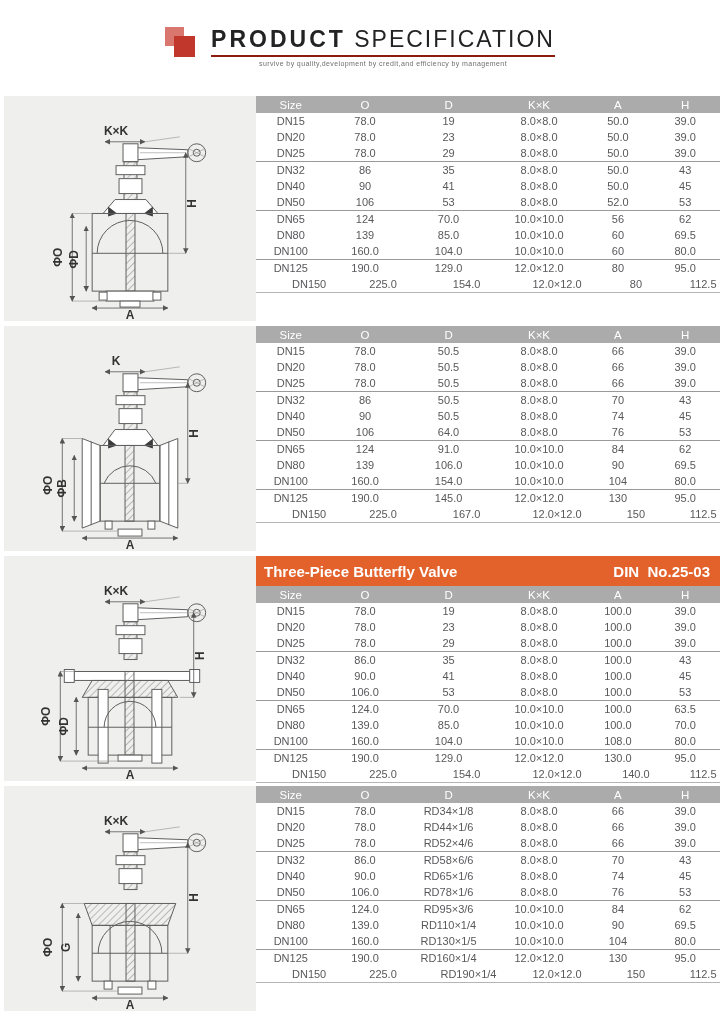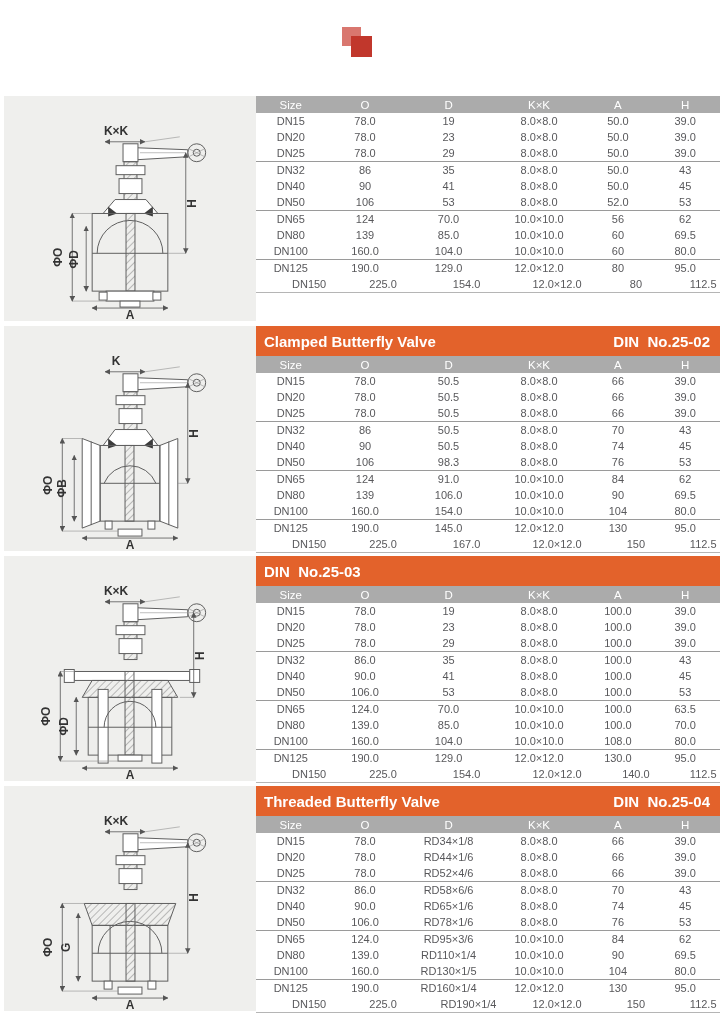--- a/index.html
+++ b/index.html
@@ -53,20 +53,28 @@
       <path d="M0,0 L10,5 L0,10 z" fill="#555"></path>
     </marker>
   </defs>
 </svg>
 
 <div class="page-header">
   <div class="brand">
     <div class="logo">
       <div class="sq-back"></div>
       <div class="sq-front"></div>
+    </div>
+    <div class="brand-text">
+      <div class="brand-title">
+        <span class="bold">PRODUCT</span>
+        <span>SPECIFICATION</span>
+      </div>
+      <div class="brand-rule"></div>
+      <div class="tagline">survive by quality,development by credit,and efficiency by management</div>
     </div>
   </div>
 </div>
 
 <div class="sections">
 
   <div class="spec-section">
     <div class="diagram-panel">
       <svg width="252" height="225" viewBox="0 0 252 226">
         <g>
@@ -273,24 +281,20 @@
           <line class="thin" x1="136" y1="57" x2="184" y2="57"></line>
           <line class="thin" x1="174" y1="158" x2="184" y2="158"></line>
           <line class="dim" x1="184" y1="57" x2="184" y2="158" marker-start="url(#arr)" marker-end="url(#arr)"></line>
           <text class="lbl" transform="rotate(-90 194 108)" x="194" y="108" text-anchor="middle">H</text>
           <line class="dim" x1="78" y1="213" x2="174" y2="213" marker-start="url(#arr)" marker-end="url(#arr)"></line>
           <text class="lbl" x="126" y="224" text-anchor="middle">A</text>
         </g>
       </svg>
     </div>
     <div class="table-panel">
-      <div class="title-bar">
-        <span>Clamped Butterfly Valve</span>
-        <span class="din">DIN  No.25-02</span>
-      </div>
       <table class="spec-table">
         <colgroup>
             <col style="width:15%">
             <col style="width:17%">
             <col style="width:19%">
             <col style="width:20%">
             <col style="width:14%">
             <col style="width:15%">
           </colgroup>
         <thead>
@@ -340,21 +344,21 @@
               <td>DN40</td>
               <td>90</td>
               <td>50.5</td>
               <td>8.0×8.0</td>
               <td>74</td>
               <td>45</td>
             </tr>
             <tr class="group-end">
               <td>DN50</td>
               <td>106</td>
-              <td>98.3</td>
+              <td>64.0</td>
               <td>8.0×8.0</td>
               <td>76</td>
               <td>53</td>
             </tr>
             <tr>
               <td>DN65</td>
               <td>124</td>
               <td>91.0</td>
               <td>10.0×10.0</td>
               <td>84</td>
@@ -440,20 +444,21 @@
           <line class="thin" x1="176" y1="142" x2="190" y2="142"></line>
           <line class="dim" x1="190" y1="57" x2="190" y2="142" marker-start="url(#arr)" marker-end="url(#arr)"></line>
           <text class="lbl" transform="rotate(-90 200 100)" x="200" y="100" text-anchor="middle">H</text>
           <line class="dim" x1="78" y1="213" x2="174" y2="213" marker-start="url(#arr)" marker-end="url(#arr)"></line>
           <text class="lbl" x="126" y="224" text-anchor="middle">A</text>
         </g>
       </svg>
     </div>
     <div class="table-panel">
       <div class="title-bar">
+        <span>Three-Piece Butterfly Valve</span>
         <span class="din">DIN  No.25-03</span>
       </div>
       <table class="spec-table">
         <colgroup>
             <col style="width:15%">
             <col style="width:17%">
             <col style="width:19%">
             <col style="width:20%">
             <col style="width:14%">
             <col style="width:15%">
@@ -603,24 +608,20 @@
           <line class="thin" x1="136" y1="57" x2="184" y2="57"></line>
           <line class="thin" x1="164" y1="168" x2="184" y2="168"></line>
           <line class="dim" x1="184" y1="57" x2="184" y2="168" marker-start="url(#arr)" marker-end="url(#arr)"></line>
           <text class="lbl" transform="rotate(-90 194 112)" x="194" y="112" text-anchor="middle">H</text>
           <line class="dim" x1="88" y1="213" x2="164" y2="213" marker-start="url(#arr)" marker-end="url(#arr)"></line>
           <text class="lbl" x="126" y="224" text-anchor="middle">A</text>
         </g>
       </svg>
     </div>
     <div class="table-panel">
-      <div class="title-bar">
-        <span>Threaded Butterfly Valve</span>
-        <span class="din">DIN  No.25-04</span>
-      </div>
       <table class="spec-table">
         <colgroup>
             <col style="width:15%">
             <col style="width:17%">
             <col style="width:19%">
             <col style="width:20%">
             <col style="width:14%">
             <col style="width:15%">
           </colgroup>
         <thead>

